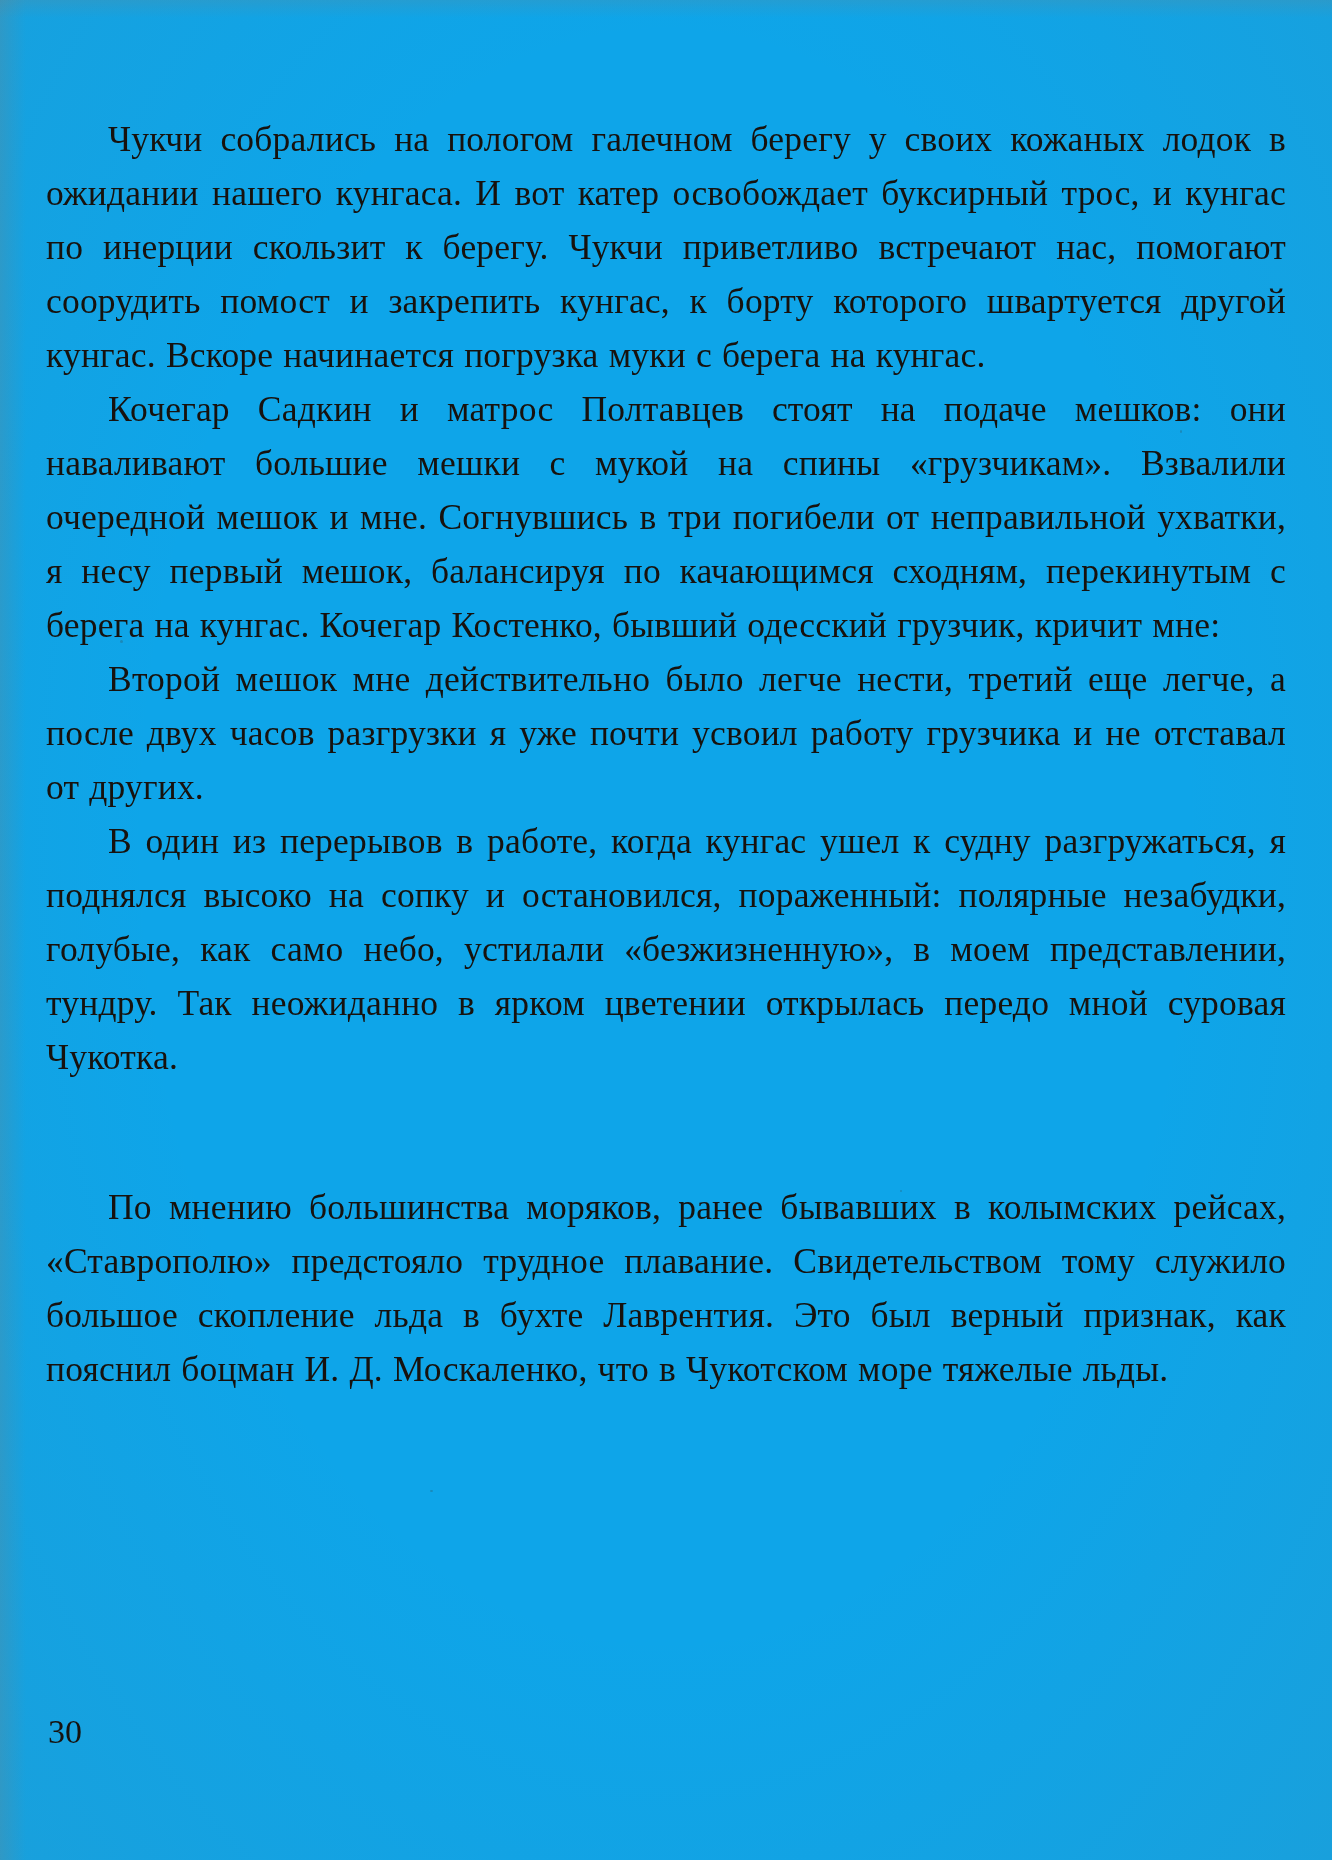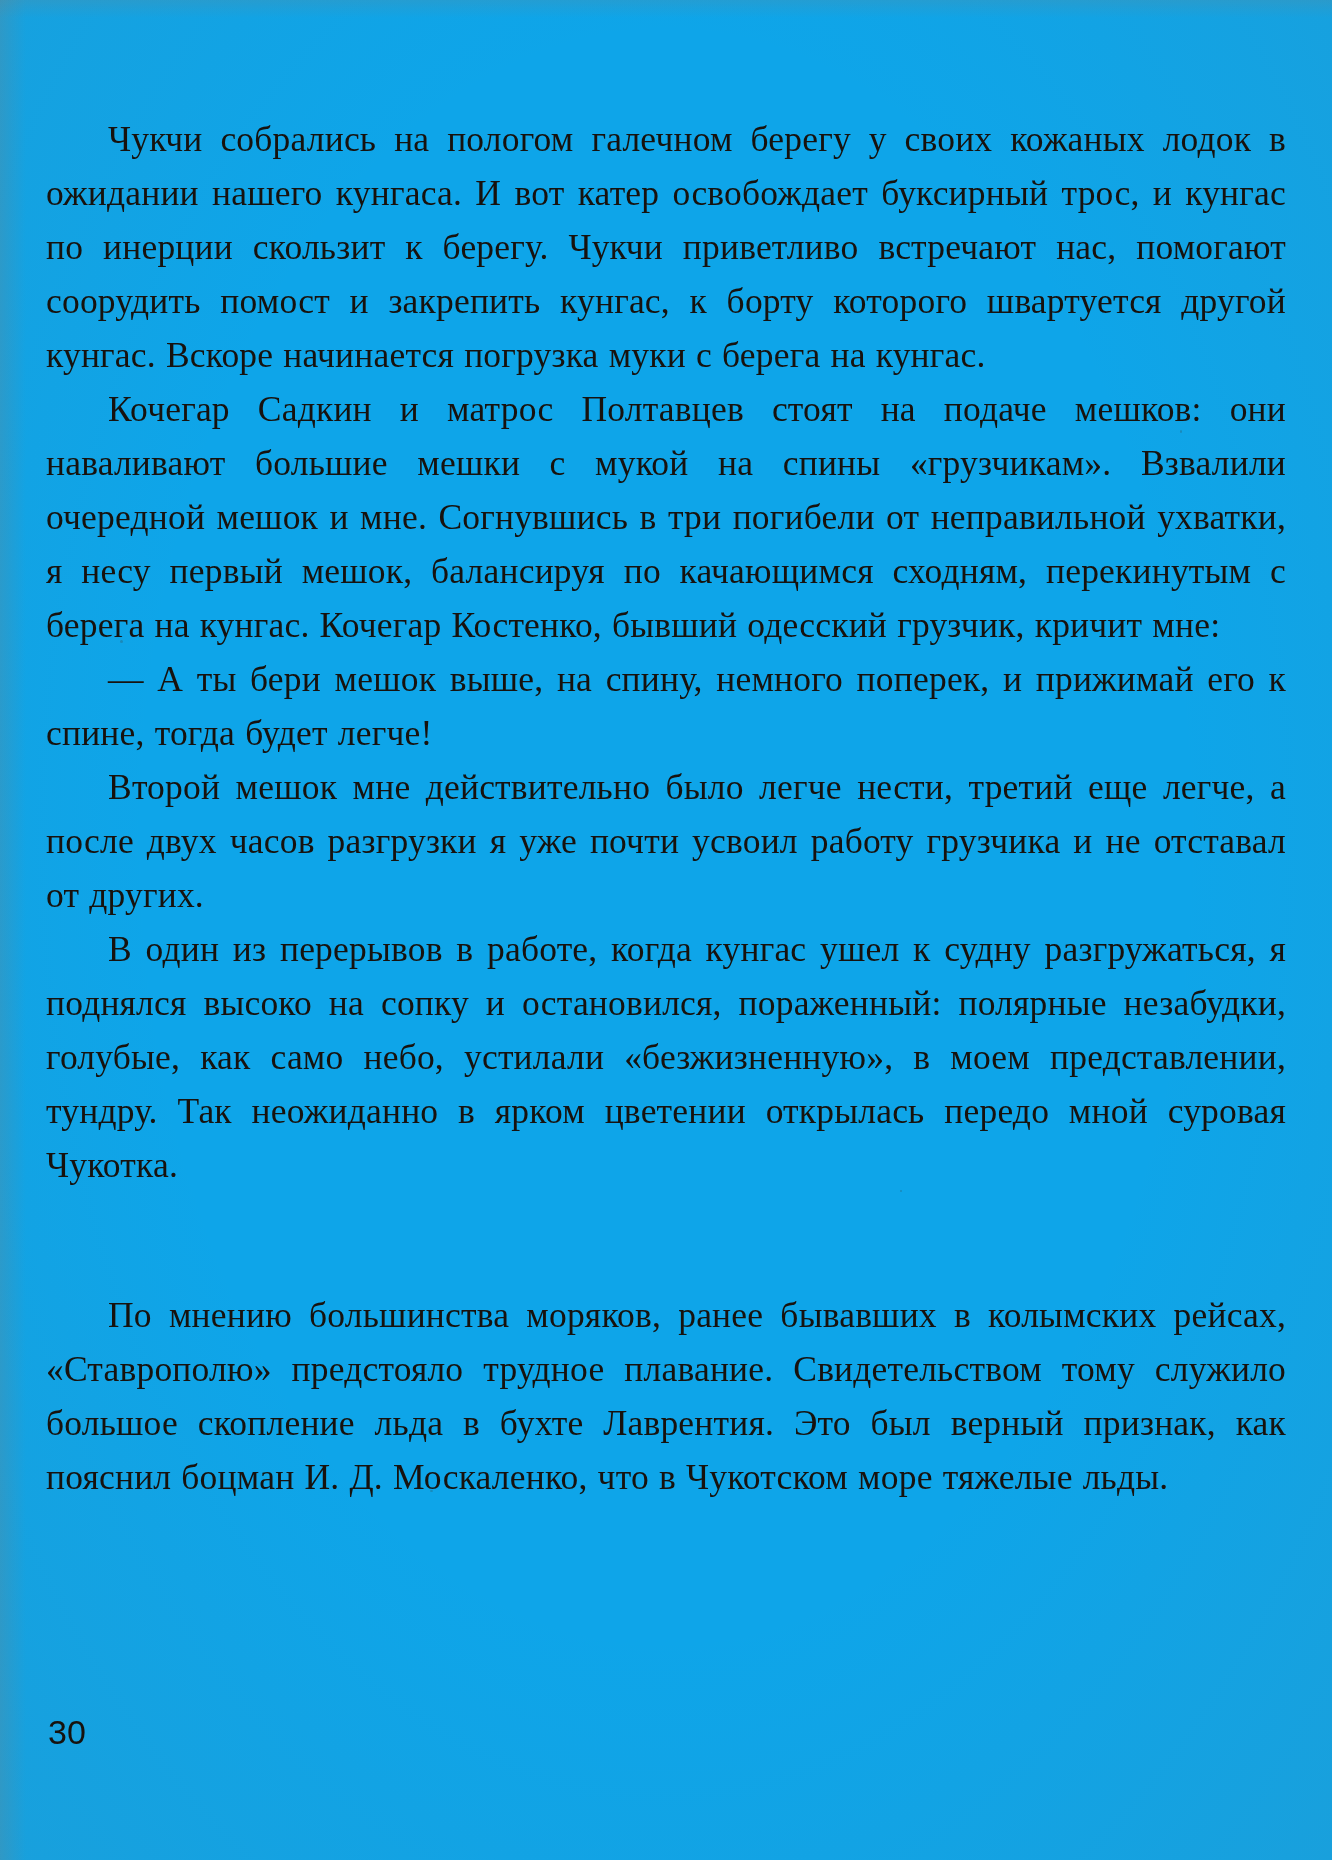--- a/index.html
+++ b/index.html
@@ -69,42 +69,41 @@
   }
   .gap {
     height: 96px;
   }
   .page-number {
     position: absolute;
     left: 48px;
     top: 1712px;
     font-size: 34px;
     line-height: 40px;
-    font-family: Liberation Sans, sans-serif;
+    font-family: Liberation Serif, serif;
     color: #17120e;
   }
   
   .speckle {
     position: absolute;
     background: rgba(60,55,48,0.25);
     border-radius: 50%;
     pointer-events: none;
   }
 </style>
 </head>
 <body>
 
 <div class="page">
   <div class="scan-edge-left"></div>
   <div class="scan-edge-top"></div>
 
   <div class="text-block">
     <p class="para">Чукчи собрались на пологом галечном берегу у своих кожаных лодок в ожидании нашего кунгаса. И вот катер освобождает буксирный трос, и кунгас по инерции скользит к берегу. Чукчи приветливо встречают нас, помогают соорудить помост и закрепить кунгас, к борту которого швартуется другой кунгас. Вскоре начинается погрузка муки с берега на кунгас.</p>
     <p class="para">Кочегар Садкин и матрос Полтавцев стоят на подаче мешков: они наваливают большие мешки с мукой на спины «грузчикам». Взвалили очередной мешок и мне. Согнувшись в три погибели от неправильной ухватки, я несу первый мешок, балансируя по качающимся сходням, перекинутым с берега на кунгас. Кочегар Костенко, бывший одесский грузчик, кричит мне:</p>
-    <p class="para dash">— А ты бери мешок выше, на спину, немного поперек, и прижимай его к спине, тогда будет легче!</p>
     <p class="para">Второй мешок мне действительно было легче нести, третий еще легче, а после двух часов разгрузки я уже почти усвоил работу грузчика и не отставал от других.</p>
     <p class="para">В один из перерывов в работе, когда кунгас ушел к судну разгружаться, я поднялся высоко на сопку и остановился, пораженный: полярные незабудки, голубые, как само небо, устилали «безжизненную», в моем представлении, тундру. Так неожиданно в ярком цветении открылась передо мной суровая Чукотка.</p>
     <div class="gap"></div>
     <p class="para">По мнению большинства моряков, ранее бывавших в колымских рейсах, «Ставрополю» предстояло трудное плавание. Свидетельством тому служило большое скопление льда в бухте Лаврентия. Это был верный признак, как пояснил боцман И. Д. Москаленко, что в Чукотском море тяжелые льды.</p>
   </div>
 
   <div class="page-number">30</div>
 
   <div class="speckle" style="left:120px; top:640px; width:3px; height:3px;"></div>
   <div class="speckle" style="left:900px; top:1190px; width:2px; height:2px;"></div>

